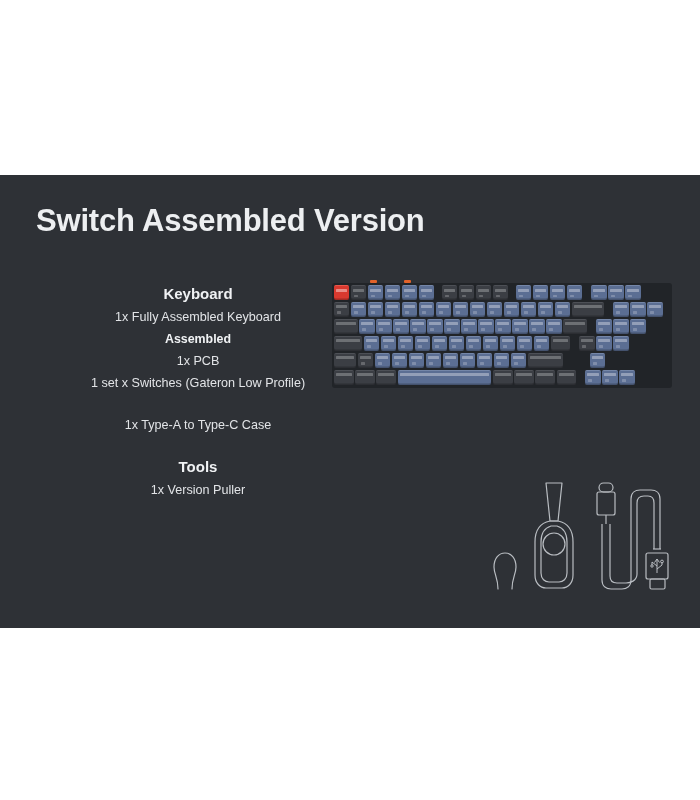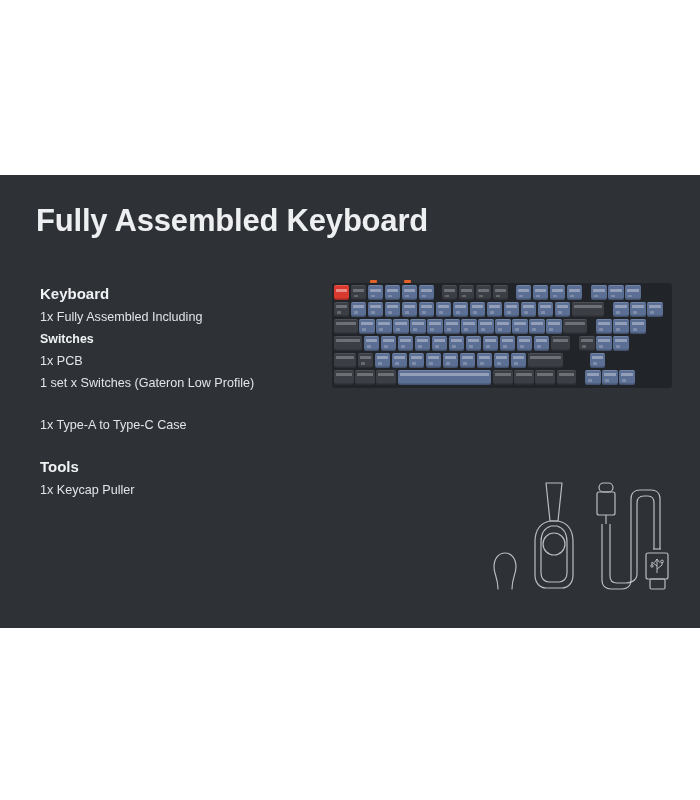--- a/index.html
+++ b/index.html
@@ -33,23 +33,24 @@
     font-size: 31px;
     font-weight: bold;
     color: #edeff1;
     letter-spacing: -0.2px;
     white-space: nowrap;
   }
 
   
   #text-col {
     position: absolute;
-    left: 40px;
+    left: 48px;
     top: 283px;
     width: 300px;
+    text-align: center;
   }
   .group { margin-bottom: 20px; }
   .group:last-child { margin-bottom: 0; }
   .group-heading {
     font-size: 15px;
     font-weight: bold;
     color: #f0f2f4;
     line-height: 22px;
     margin-bottom: 1px;
     white-space: nowrap;
@@ -154,39 +155,39 @@
     width: 700px;
     height: 172px;
     background: #ffffff;
   }
 </style>
 </head>
 <body>
 
 <div id="panel"></div>
 
-<div id="title">Fully Assembled Keyboard</div>
+<div id="title">Switch Assembled Version</div>
 
 <div id="text-col">
 
   <div class="group">
     <div class="group-heading">Keyboard</div>
-    <div class="line">1x Fully Assembled Including</div>
-    <div class="line sub-heading">Switches</div>
+    <div class="line">1x Fully Assembled Keyboard</div>
+    <div class="line sub-heading">Assembled</div>
     <div class="line">1x PCB</div>
     <div class="line">1 set x Switches (Gateron Low Profile)</div>
   </div>
 
   <div class="group">
     <div class="line">1x Type-A to Type-C Case</div>
   </div>
 
   <div class="group">
     <div class="group-heading">Tools</div>
-    <div class="line">1x Keycap Puller</div>
+    <div class="line">1x Version Puller</div>
   </div>
 
 </div>
 
 <div id="keyboard">
   <div class="kb-led" style="left:38px;"></div>
   <div class="kb-led" style="left:72px;"></div>
   <div id="kb-rows">
       <div class="krow">
         <div class="key esc" style="width: 15.4px;">

